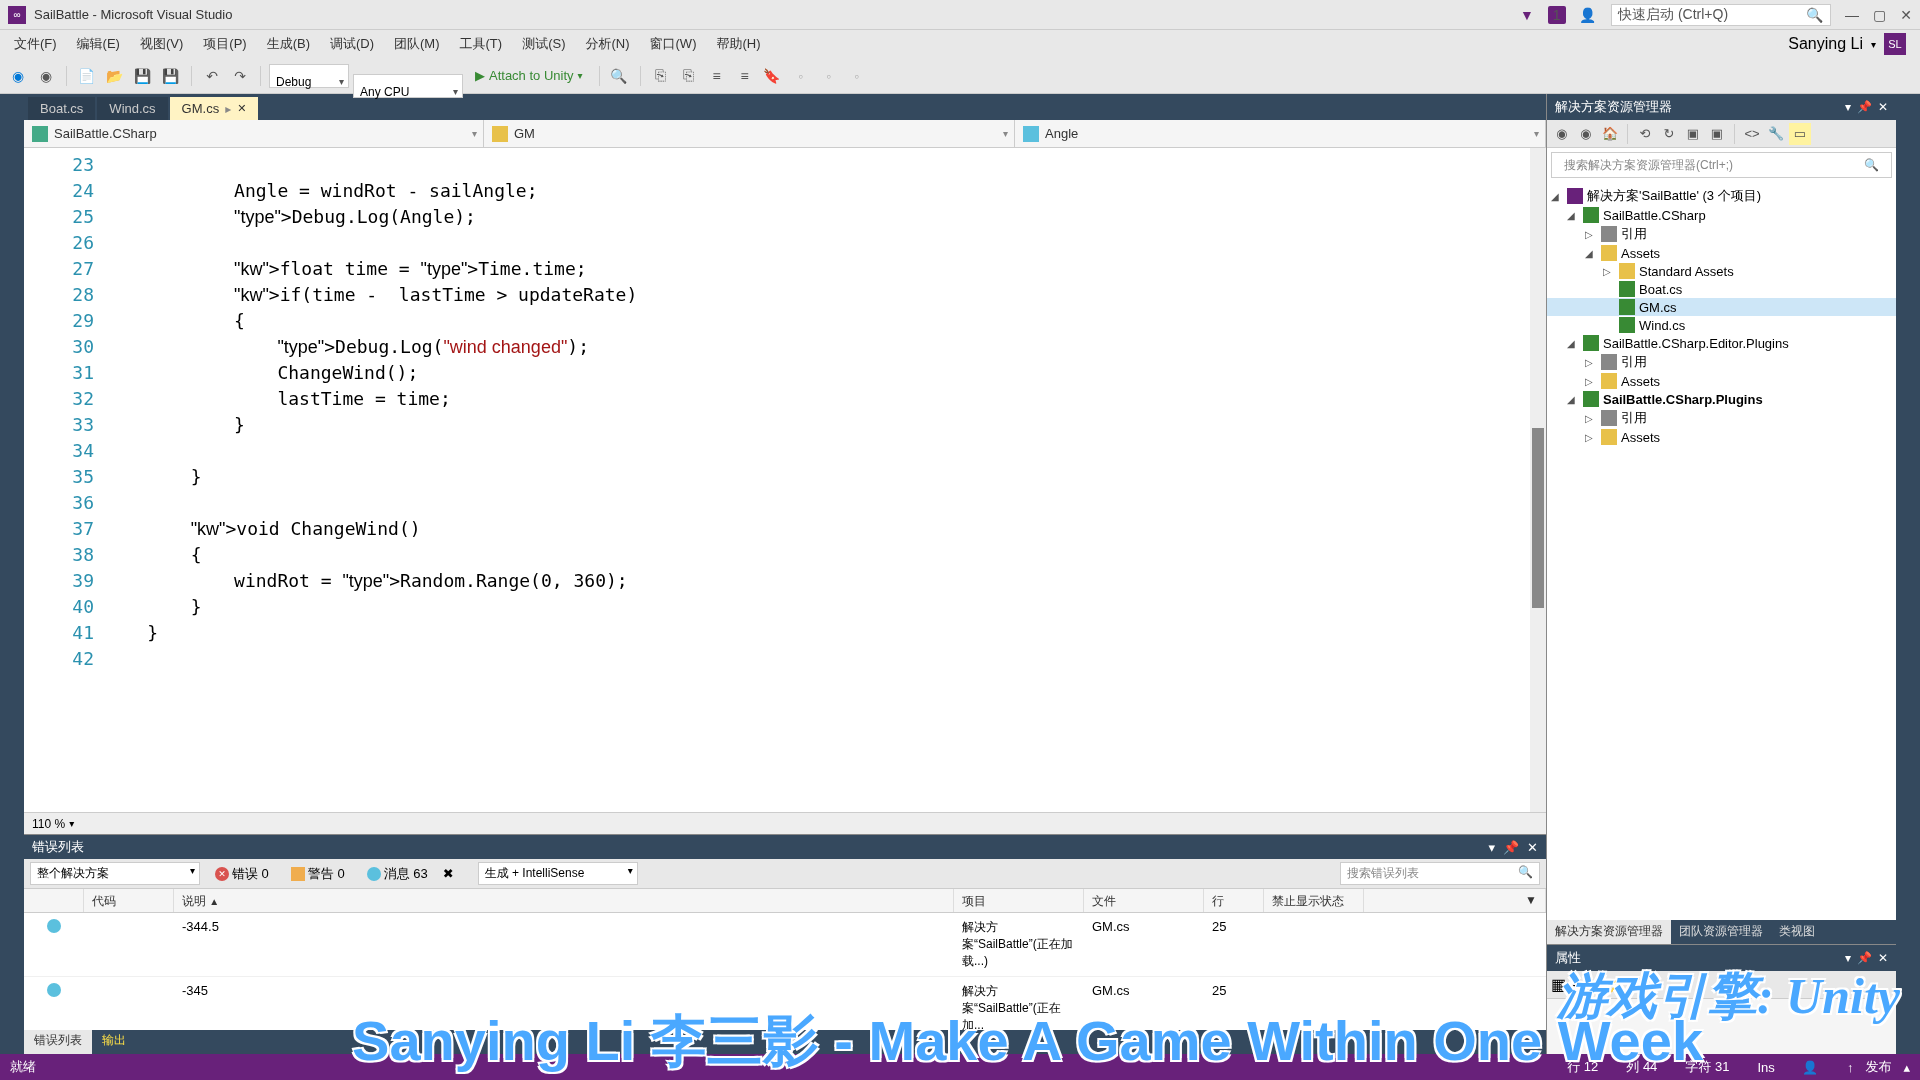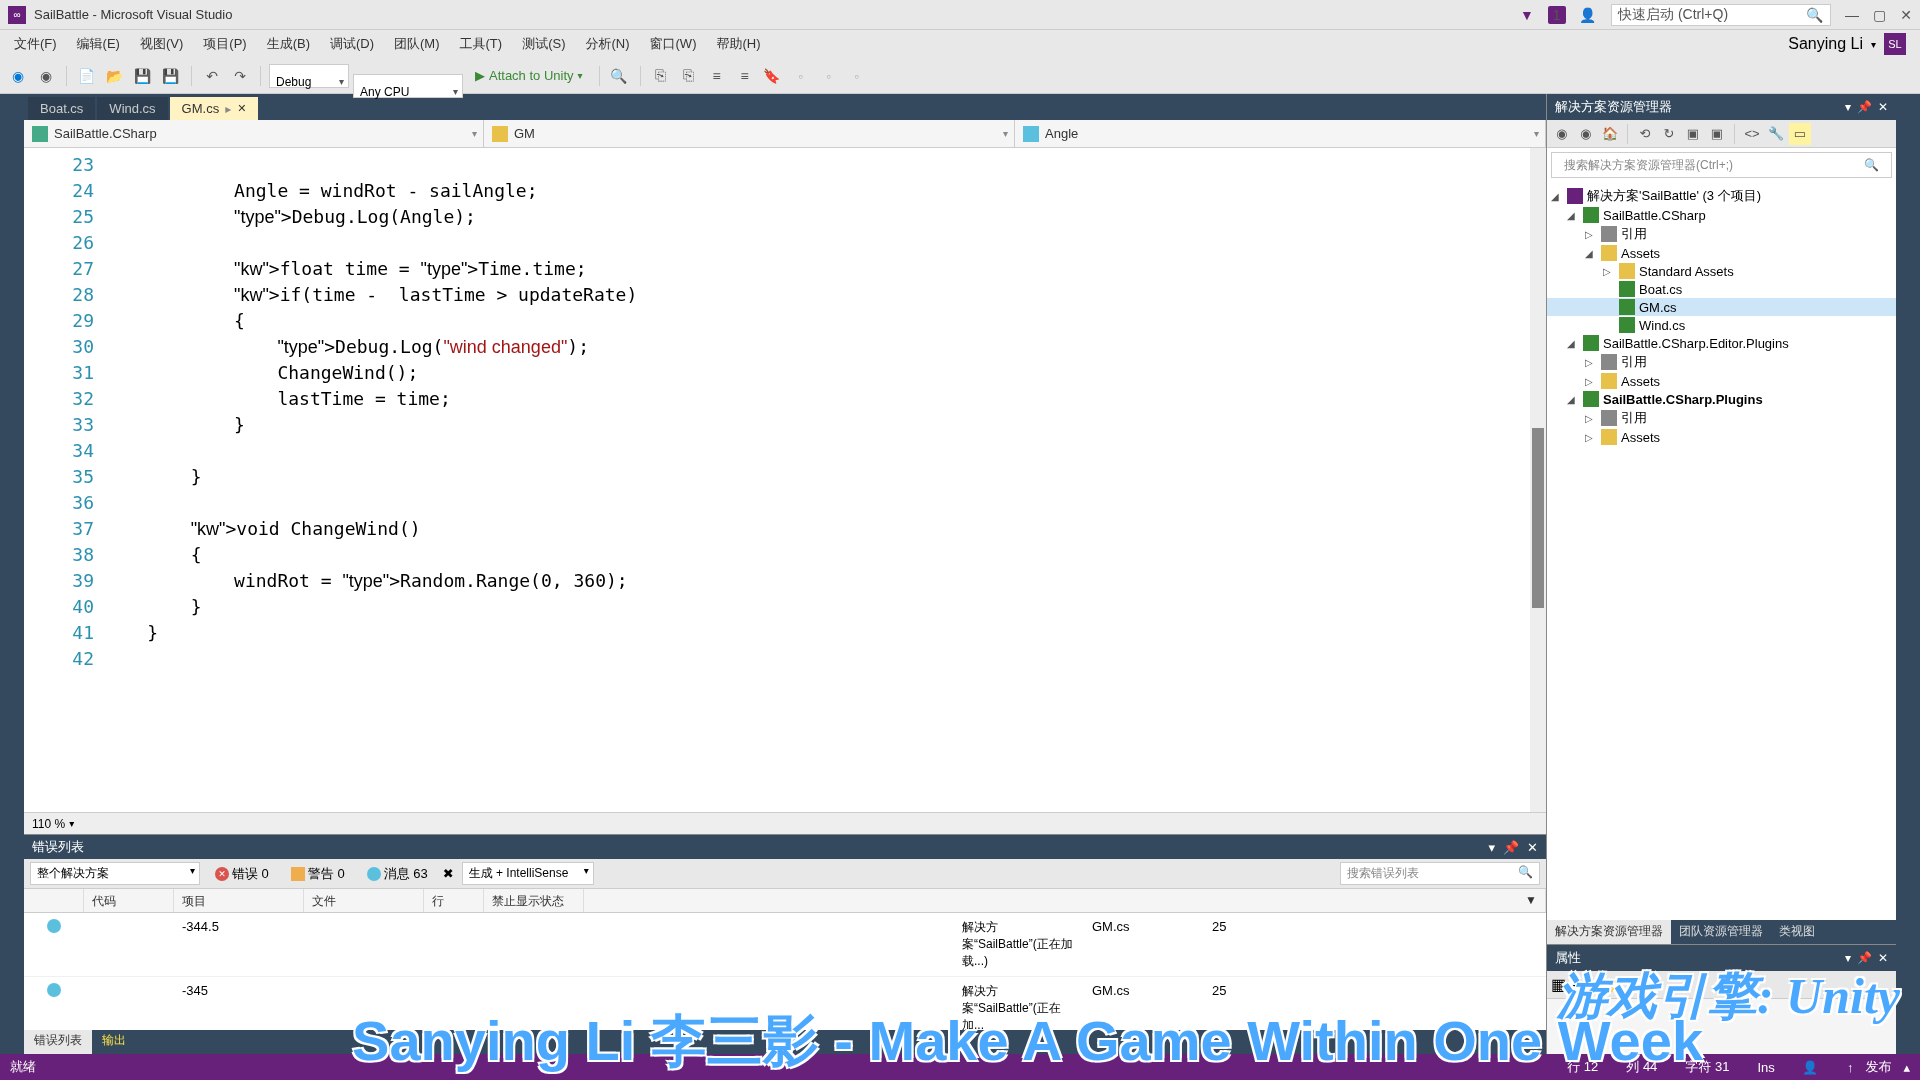--- a/index.html
+++ b/index.html
@@ -284,29 +284,30 @@
           </div>
         <div class="err-filter">
             <span class="dot-y"></span>
             <span>警告 0</span>
           </div>
         <div class="err-filter">
             <span class="dot-b"></span>
             <span>消息 63</span>
           </div>
         <span>✖</span>
-        <div class="err-dd" style="width:132px;"><span>生成 + IntelliSense</span></div>
+        <div class="err-dd" style="width:160px;margin-left:16px;"><span>生成 + IntelliSense</span></div>
         <div class="err-search">
           <span>搜索错误列表</span>
             <span>🔍</span>
         </div>
       </div>
       <div class="err-headers">
         <div class="col-icon"></div>
         <div class="col-code">代码</div>
+        <div class="col-desc"><span>说明</span> <span style="font-size:10px;">▲</span></div>
         <div class="col-proj">项目</div>
         <div class="col-file">文件</div>
         <div class="col-line">行</div>
         <div class="col-state">禁止显示状态</div>
         <div style="flex:1;text-align:right;padding-right:8px;">▼</div>
       </div>
       <div class="err-rows" id="err-rows">
           <div class="err-row">
             <div class="col-icon">
               <span class="info-dot"></span>

